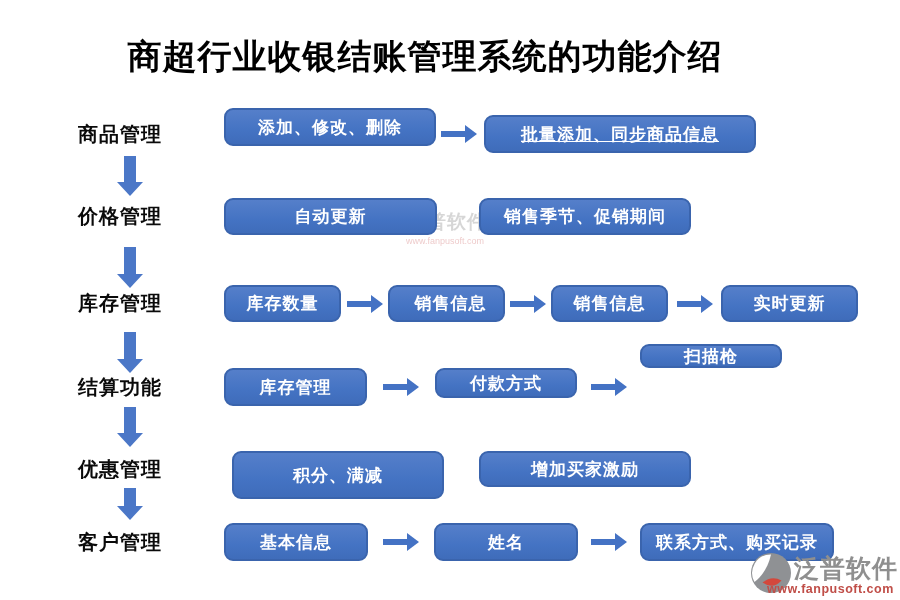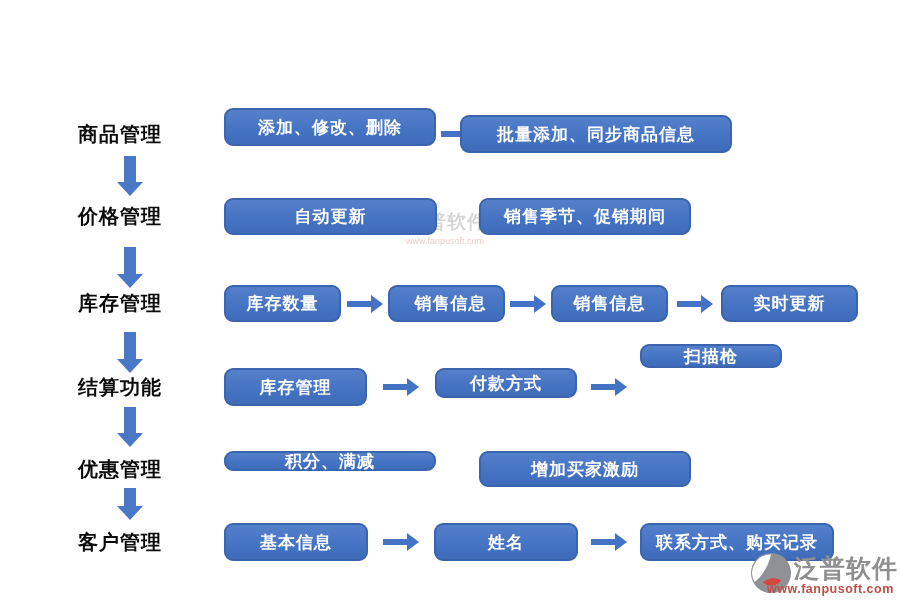--- a/index.html
+++ b/index.html
@@ -28,29 +28,30 @@
   #wm-br .logo{position:absolute;left:0;top:1px;}
   #wm-br .brand{position:absolute;left:44px;top:1px;font-size:25px;font-weight:800;color:#8f8f8f;
          letter-spacing:1px;white-space:nowrap;}
   #wm-br .url{position:absolute;left:17px;top:31px;font-size:12.5px;font-weight:700;color:#c04e48;
          letter-spacing:0.5px;white-space:nowrap;}
 </style>
 </head>
 <body>
 
 <div id="stage">
+  <div id="title">商超行业收银结账管理系统的功能介绍</div>
 
   <div id="diagram">
       <div class="row-label" style="top: 115px; height: 38px;">商品管理</div>
       <div class="box" style="left: 224px; top: 108px; width: 212px; height: 38px;">添加、修改、删除</div>
       <div class="harrow" style="left: 441px; width: 36px; top: 124px; height: 20px;">
         <div class="shaft"></div>
         <div class="head"></div>
       </div>
-      <div class="box" style="left: 460px; top: 115px; width: 272px; height: 38px;">批量添加、同步商品信息</div>
+      <div class="box" style="left: 484px; top: 115px; width: 272px; height: 38px; text-decoration: underline;">批量添加、同步商品信息</div>
       <div class="row-label" style="top: 198px; height: 37px;">价格管理</div>
       <div class="box" style="left: 224px; top: 198px; width: 213px; height: 37px;">自动更新</div>
       <div class="box" style="left: 479px; top: 198px; width: 212px; height: 37px;">销售季节、促销期间</div>
       <div class="row-label" style="top: 285px; height: 37px;">库存管理</div>
       <div class="box" style="left: 224px; top: 285px; width: 117px; height: 37px;">库存数量</div>
       <div class="harrow" style="left: 346.5px; width: 36px; top: 293.5px; height: 20px;">
         <div class="shaft"></div>
         <div class="head"></div>
       </div>
       <div class="box" style="left: 388px; top: 285px; width: 117px; height: 37px; padding-left: 8px;">销售信息</div>
@@ -70,21 +71,21 @@
         <div class="shaft"></div>
         <div class="head"></div>
       </div>
       <div class="box" style="left: 435px; top: 368px; width: 142px; height: 30px;">付款方式</div>
       <div class="harrow" style="left: 590.5px; width: 36px; top: 377px; height: 20px;">
         <div class="shaft"></div>
         <div class="head"></div>
       </div>
       <div class="box" style="left: 640px; top: 344px; width: 142px; height: 24px;">扫描枪</div>
       <div class="row-label" style="top: 451px; height: 36px;">优惠管理</div>
-      <div class="box" style="left: 224px; top: 451px; width: 212px; height: 20px;">积分、满减</div>
+      <div class="box" style="left: 232px; top: 451px; width: 212px; height: 48px;">积分、满减</div>
       <div class="box" style="left: 479px; top: 451px; width: 212px; height: 36px;">增加买家激励</div>
       <div class="row-label" style="top: 523px; height: 38px;">客户管理</div>
       <div class="box" style="left: 224px; top: 523px; width: 144px; height: 38px;">基本信息</div>
       <div class="harrow" style="left: 383px; width: 36px; top: 532px; height: 20px;">
         <div class="shaft"></div>
         <div class="head"></div>
       </div>
       <div class="box" style="left: 434px; top: 523px; width: 144px; height: 38px;">姓名</div>
       <div class="harrow" style="left: 591px; width: 36px; top: 532px; height: 20px;">
         <div class="shaft"></div>

